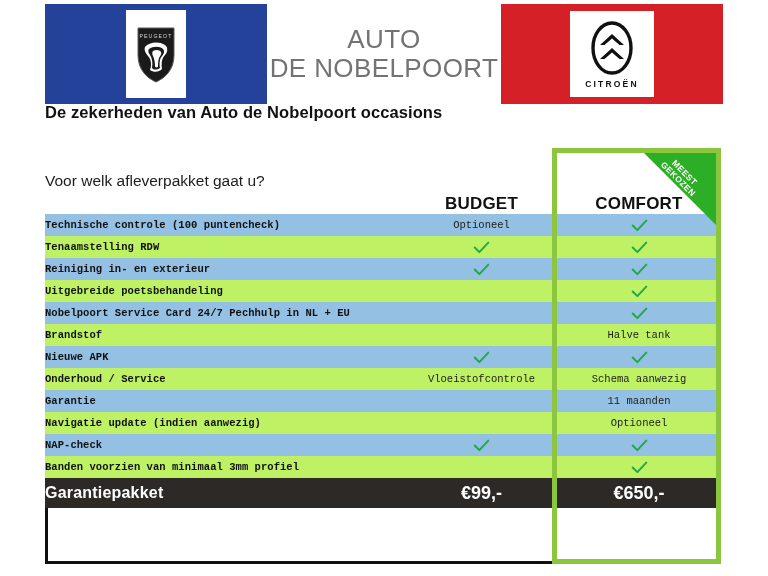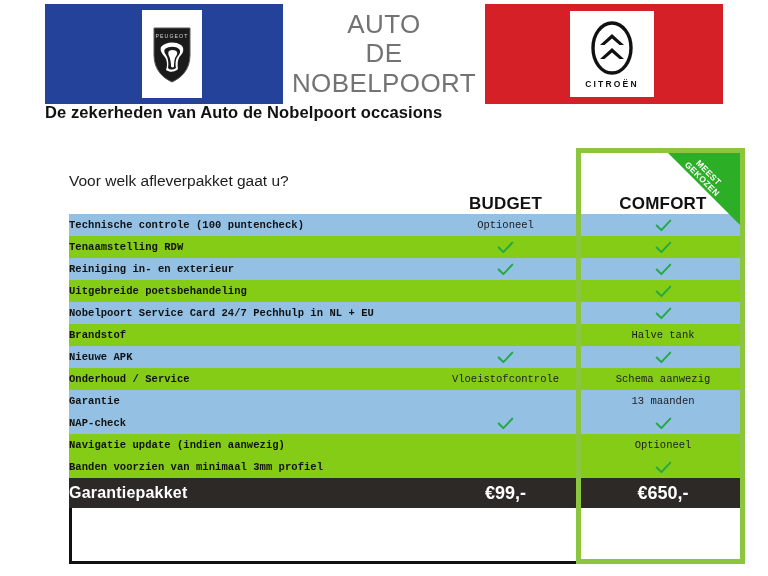--- a/index.html
+++ b/index.html
@@ -24,21 +24,20 @@
     background: #ffffff;
     display: flex;
     align-items: stretch;
   }
   .brand-panel {
     width: 222px;
     display: flex;
     align-items: center;
     justify-content: center;
     position: relative;
-    padding-left: 16px;
   }
   .brand-panel.peugeot { background: #24429A; }
   .brand-panel.citroen { background: #D62027; }
 
   .logo-card {
     background: #ffffff;
     display: flex;
     flex-direction: column;
     align-items: center;
     justify-content: center;
@@ -90,21 +89,20 @@
     letter-spacing: 0.1px;
   }
 
   
   .table-wrap {
     position: absolute;
     left: 45px;
     top: 148px;
     width: 676px;
     height: 416px;
-    margin-left: 24px;
   }
   .table-frame {
     position: absolute;
     left: 0;
     top: 0;
     width: 510px;
     height: 416px;
     border: 3px solid #111111;
     box-sizing: border-box;
   }
@@ -142,21 +140,21 @@
     font-size: 17px;
     font-weight: bold;
     color: #111111;
     letter-spacing: 0.2px;
     padding-bottom: 7px;
   }
 
   
   .row td { height: 22px; font-family: Liberation Mono, monospace; }
   .row.odd td { background: #93C0E3; }
-  .row.even td { background: #84cc16; }
+  .row.even td { background: #bef264; }
 
   td.feature {
     padding-left: 14px;
     font-weight: bold;
     font-size: 10.5px;
     color: #111111;
     letter-spacing: 0.05px;
     white-space: nowrap;
   }
   td.val {
@@ -355,37 +353,37 @@
         <tr class="row even">
           <td class="feature">Onderhoud / Service</td>
           <td class="val">Vloeistofcontrole</td>
           <td class="gap"></td>
           <td class="val">Schema aanwezig</td>
         </tr>
         <tr class="row odd">
           <td class="feature">Garantie</td>
           <td class="val"></td>
           <td class="gap"></td>
-          <td class="val">13 maanden</td>
+          <td class="val">11 maanden</td>
+        </tr>
+        <tr class="row even">
+          <td class="feature">Navigatie update (indien aanwezig)</td>
+          <td class="val"></td>
+          <td class="gap"></td>
+          <td class="val">Optioneel</td>
         </tr>
         <tr class="row odd">
           <td class="feature">NAP-check</td>
           <td class="val"><svg class="check" viewBox="0 0 20 15">
               <path d="M2 7.5 L7.5 13 L18 1.8" fill="none" stroke="#22A844" stroke-width="2.3" stroke-linecap="round" stroke-linejoin="round"></path>
             </svg></td>
           <td class="gap"></td>
           <td class="val"><svg class="check" viewBox="0 0 20 15">
               <path d="M2 7.5 L7.5 13 L18 1.8" fill="none" stroke="#22A844" stroke-width="2.3" stroke-linecap="round" stroke-linejoin="round"></path>
             </svg></td>
-        </tr>
-        <tr class="row even">
-          <td class="feature">Navigatie update (indien aanwezig)</td>
-          <td class="val"></td>
-          <td class="gap"></td>
-          <td class="val">Optioneel</td>
         </tr>
         <tr class="row even">
           <td class="feature">Banden voorzien van minimaal 3mm profiel</td>
           <td class="val"></td>
           <td class="gap"></td>
           <td class="val"><svg class="check" viewBox="0 0 20 15">
               <path d="M2 7.5 L7.5 13 L18 1.8" fill="none" stroke="#22A844" stroke-width="2.3" stroke-linecap="round" stroke-linejoin="round"></path>
             </svg></td>
         </tr>
         <tr class="foot">

